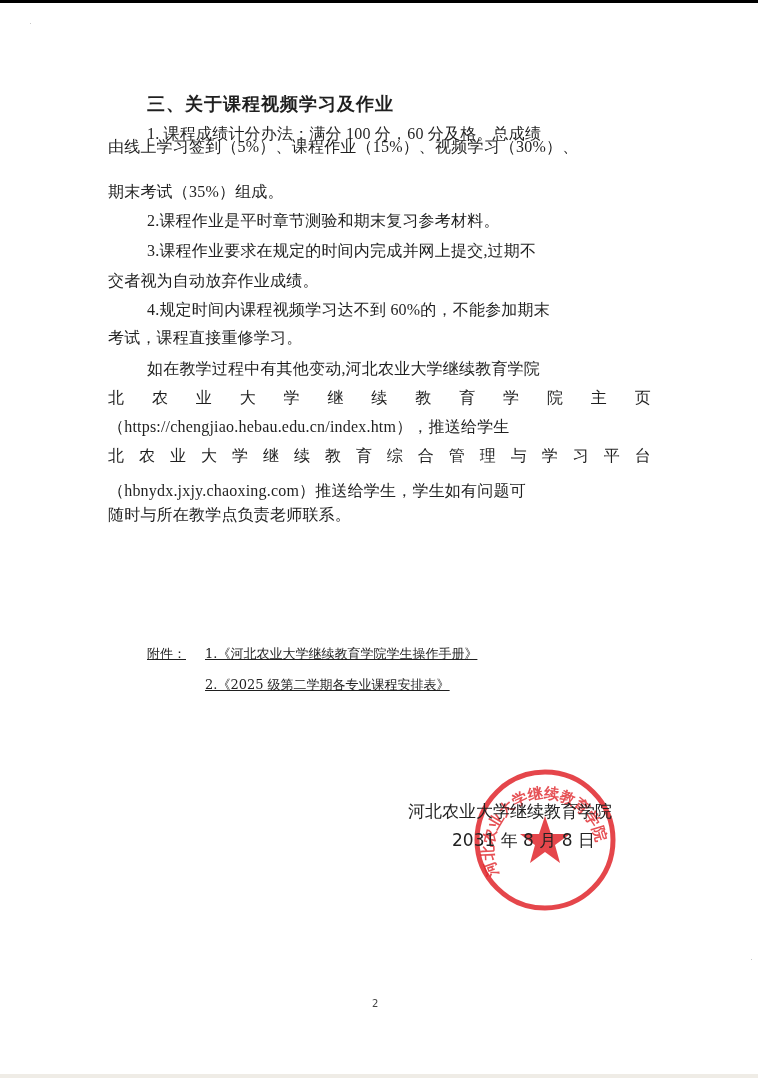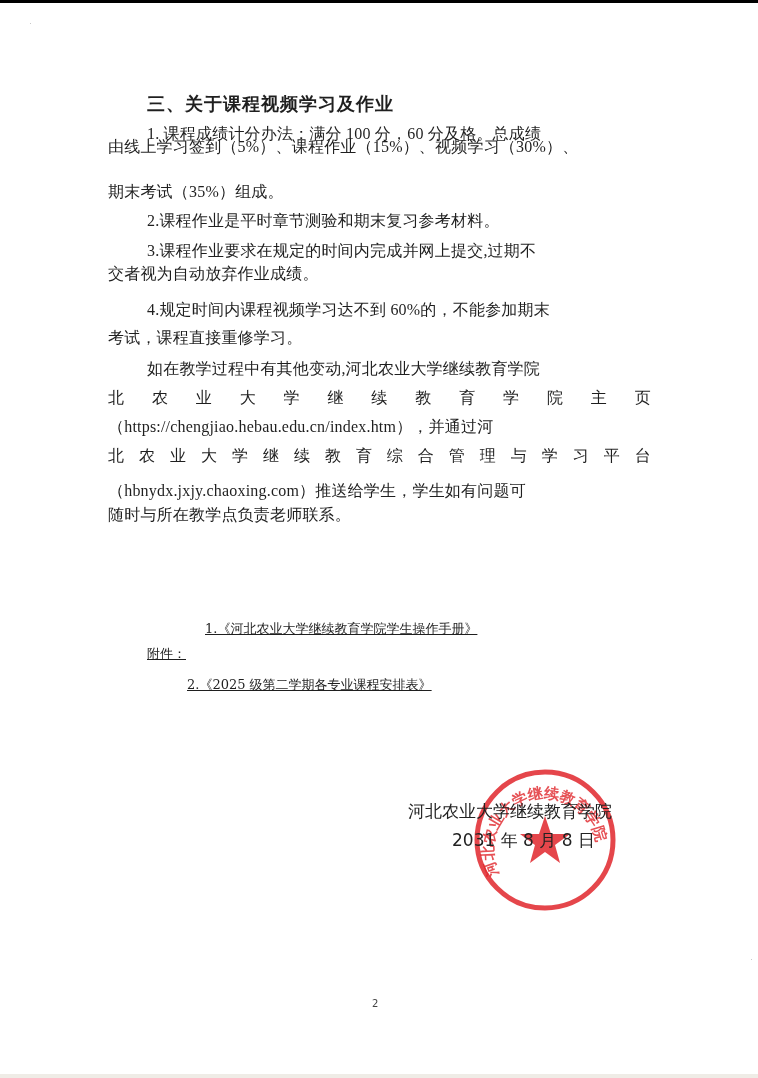--- a/index.html
+++ b/index.html
@@ -36,42 +36,42 @@
 
   <div class="line indent heading" style="top:89px">三、关于课程视频学习及作业</div>
 
   <div class="line indent" style="top:119px">1. 课程成绩计分办法：满分 100 分，60 分及格。总成绩</div>
   <div class="line" style="top:132px">由线上学习签到（5%）、课程作业（15%）、视频学习（30%）、</div>
   <div class="line" style="top:177px">期末考试（35%）组成。</div>
 
   <div class="line indent" style="top:206px">2.课程作业是平时章节测验和期末复习参考材料。</div>
 
   <div class="line indent" style="top:236px">3.课程作业要求在规定的时间内完成并网上提交,过期不</div>
-  <div class="line" style="top:259px">交者视为自动放弃作业成绩。</div>
+  <div class="line" style="top:266px">交者视为自动放弃作业成绩。</div>
 
   <div class="line indent" style="top:295px">4.规定时间内课程视频学习达不到 60%的，不能参加期末</div>
   <div class="line" style="top:323px">考试，课程直接重修学习。</div>
 
   <div class="line indent" style="top:354px">如在教学过程中有其他变动,河北农业大学继续教育学院</div>
   <div class="line justify" style="top:383px">
     <span>北</span>
     <span>农</span>
     <span>业</span>
     <span>大</span>
     <span>学</span>
     <span>继</span>
     <span>续</span>
     <span>教</span>
     <span>育</span>
     <span>学</span>
     <span>院</span>
     <span>主</span>
     <span>页</span>
   </div>
-  <div class="line" style="top:412px">（https://chengjiao.hebau.edu.cn/index.htm），并通过河</div>
+  <div class="line" style="top:412px">（https://chengjiao.hebau.edu.cn/index.htm），推送给学生</div>
   <div class="line justify" style="top:441px">
     <span>北</span>
     <span>农</span>
     <span>业</span>
     <span>大</span>
     <span>学</span>
     <span>继</span>
     <span>续</span>
     <span>教</span>
     <span>育</span>
@@ -83,22 +83,22 @@
     <span>学</span>
     <span>习</span>
     <span>平</span>
     <span>台</span>
   </div>
   <div class="line" style="top:476px">（hbnydx.jxjy.chaoxing.com）推送给学生，学生如有问题可</div>
   <div class="line" style="top:500px">随时与所在教学点负责老师联系。</div>
 
   <div>
     <span class="attach" style="left:147px;top:639px">附件：</span>
-    <span class="attach" style="left:205px;top:614px">1.《河北农业大学继续教育学院学生操作手册》</span>
-    <span class="attach" style="left:187px;top:670px">2.《2025 级第二学期各专业课程安排表》</span>
+    <span class="attach" style="left:205px;top:639px">1.《河北农业大学继续教育学院学生操作手册》</span>
+    <span class="attach" style="left:205px;top:670px">2.《2025 级第二学期各专业课程安排表》</span>
   </div>
 
   <svg class="seal" viewBox="0 0 144 144">
     <defs>
       <path id="sealArc" d="M 28 110 A 52 52 0 1 1 116 110" fill="none"></path>
     </defs>
     <circle cx="72" cy="72" r="68" fill="none" stroke="#e0262b" stroke-width="5" opacity="0.85"></circle>
     <polygon points="72,48 78,66 97,66 82,77 87,95 72,84 57,95 62,77 47,66 66,66" fill="#e0262b" opacity="0.85"></polygon>
     <text font-family="DejaVu Sans, sans-serif" font-size="15" font-weight="bold" fill="#e0262b" opacity="0.8">
       <textPath href="#sealArc" startOffset="2%">河北农业大学继续教育学院</textPath>

